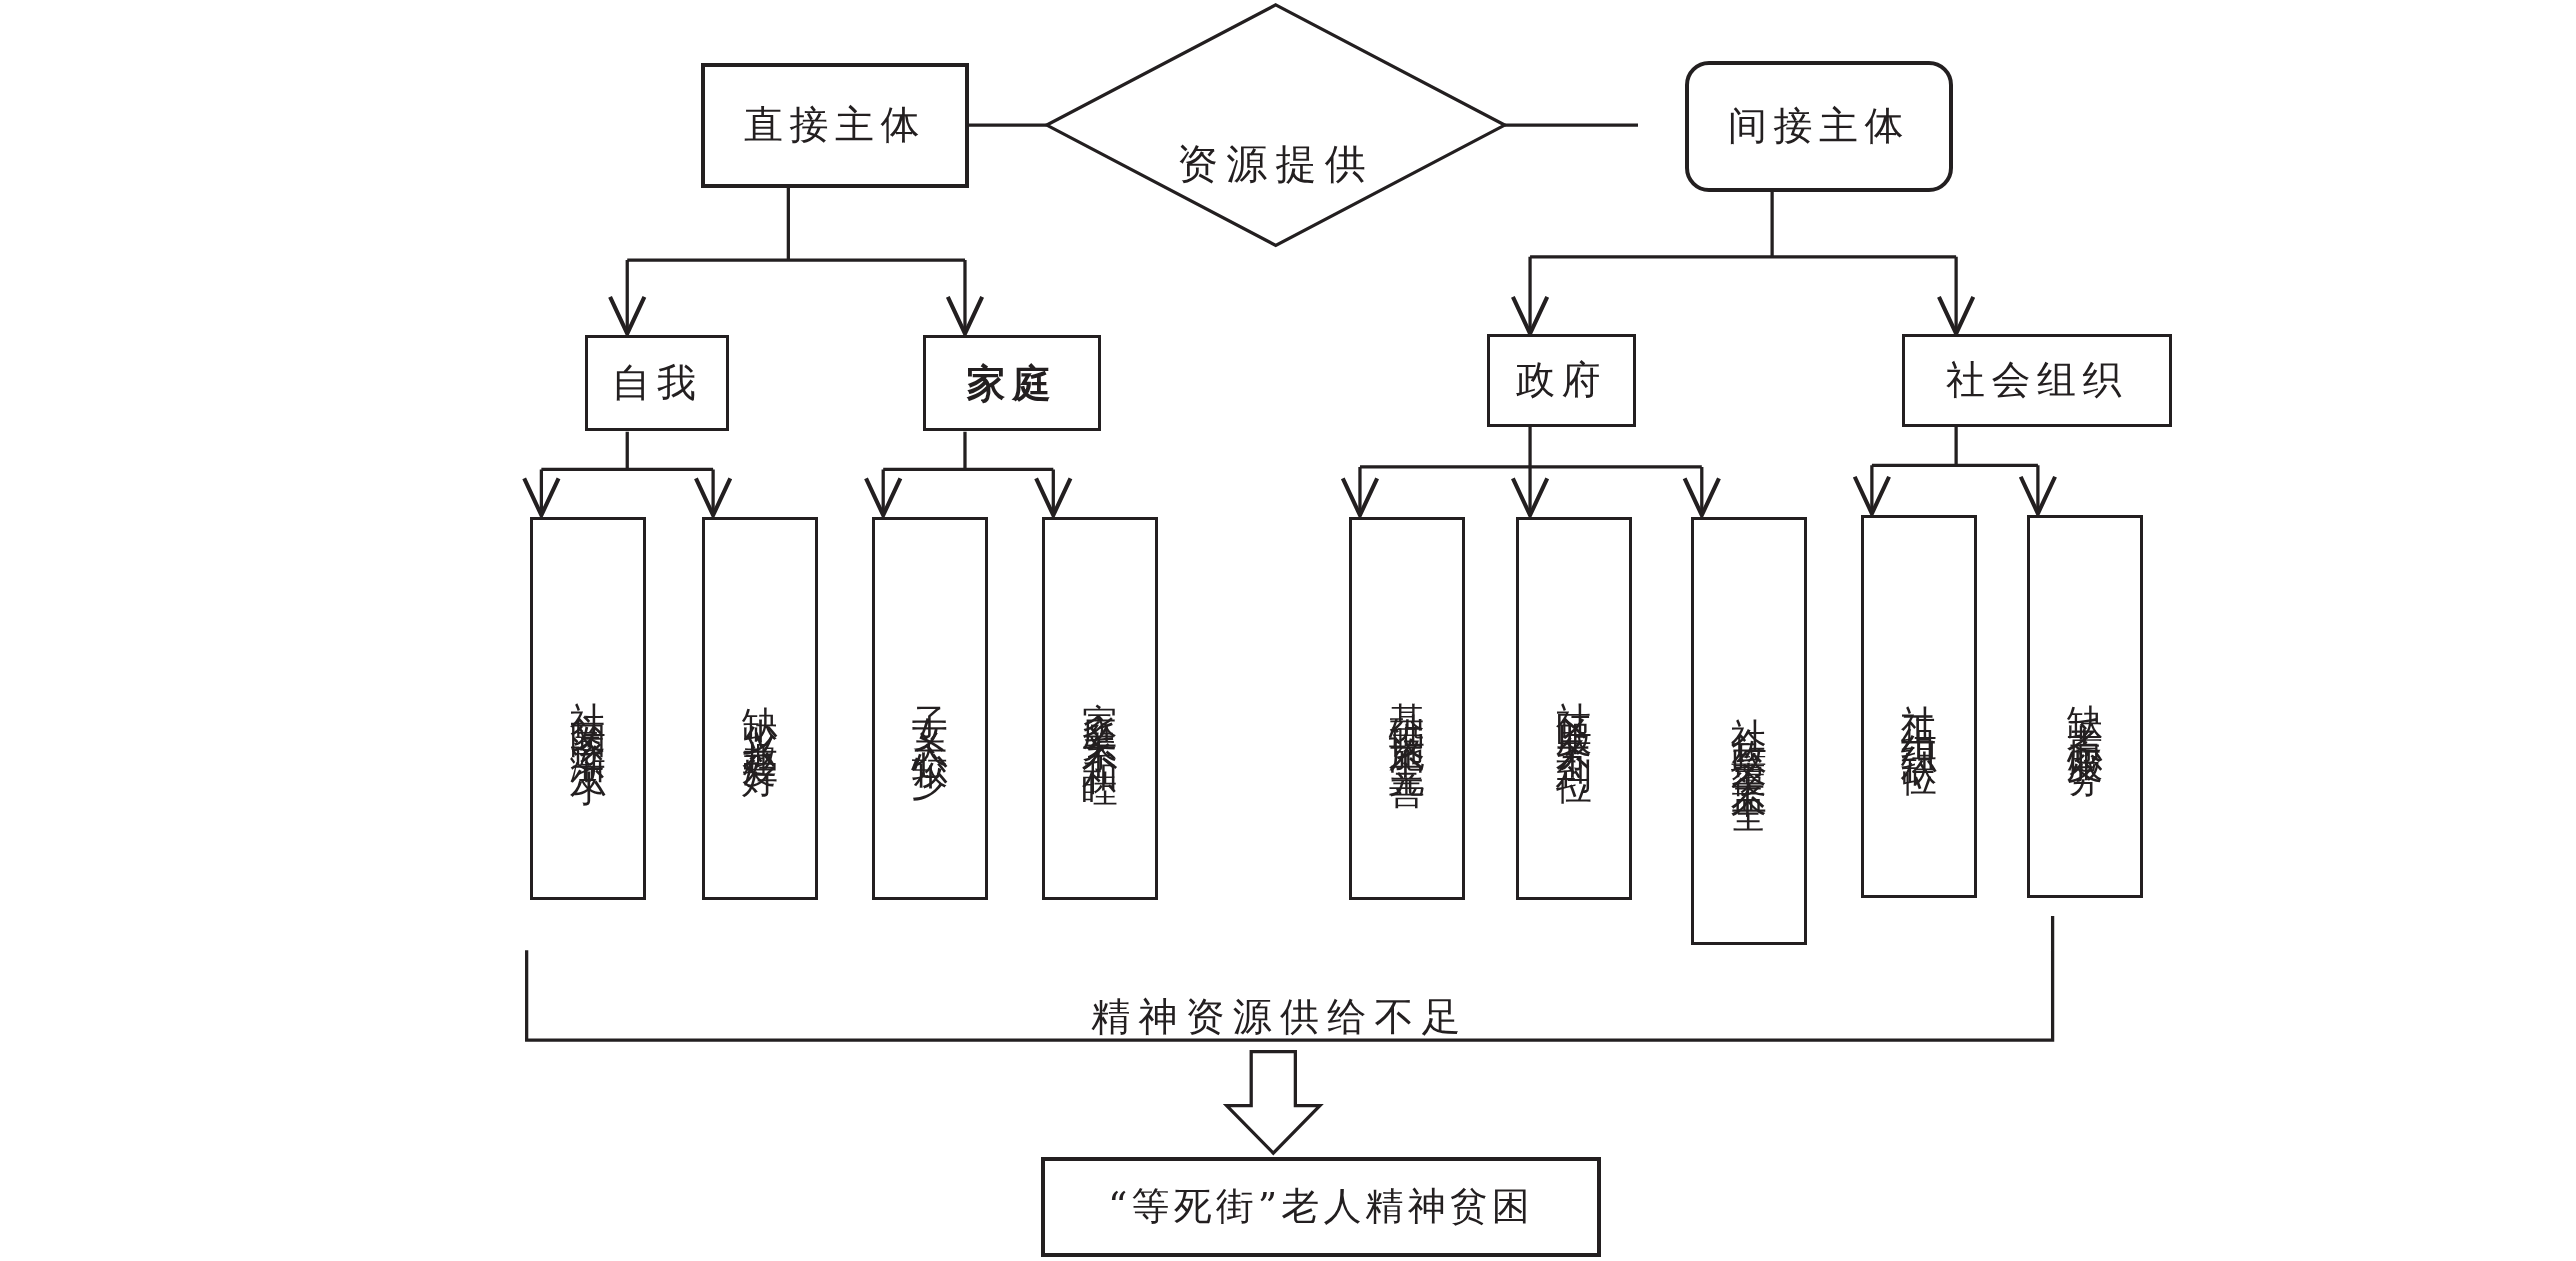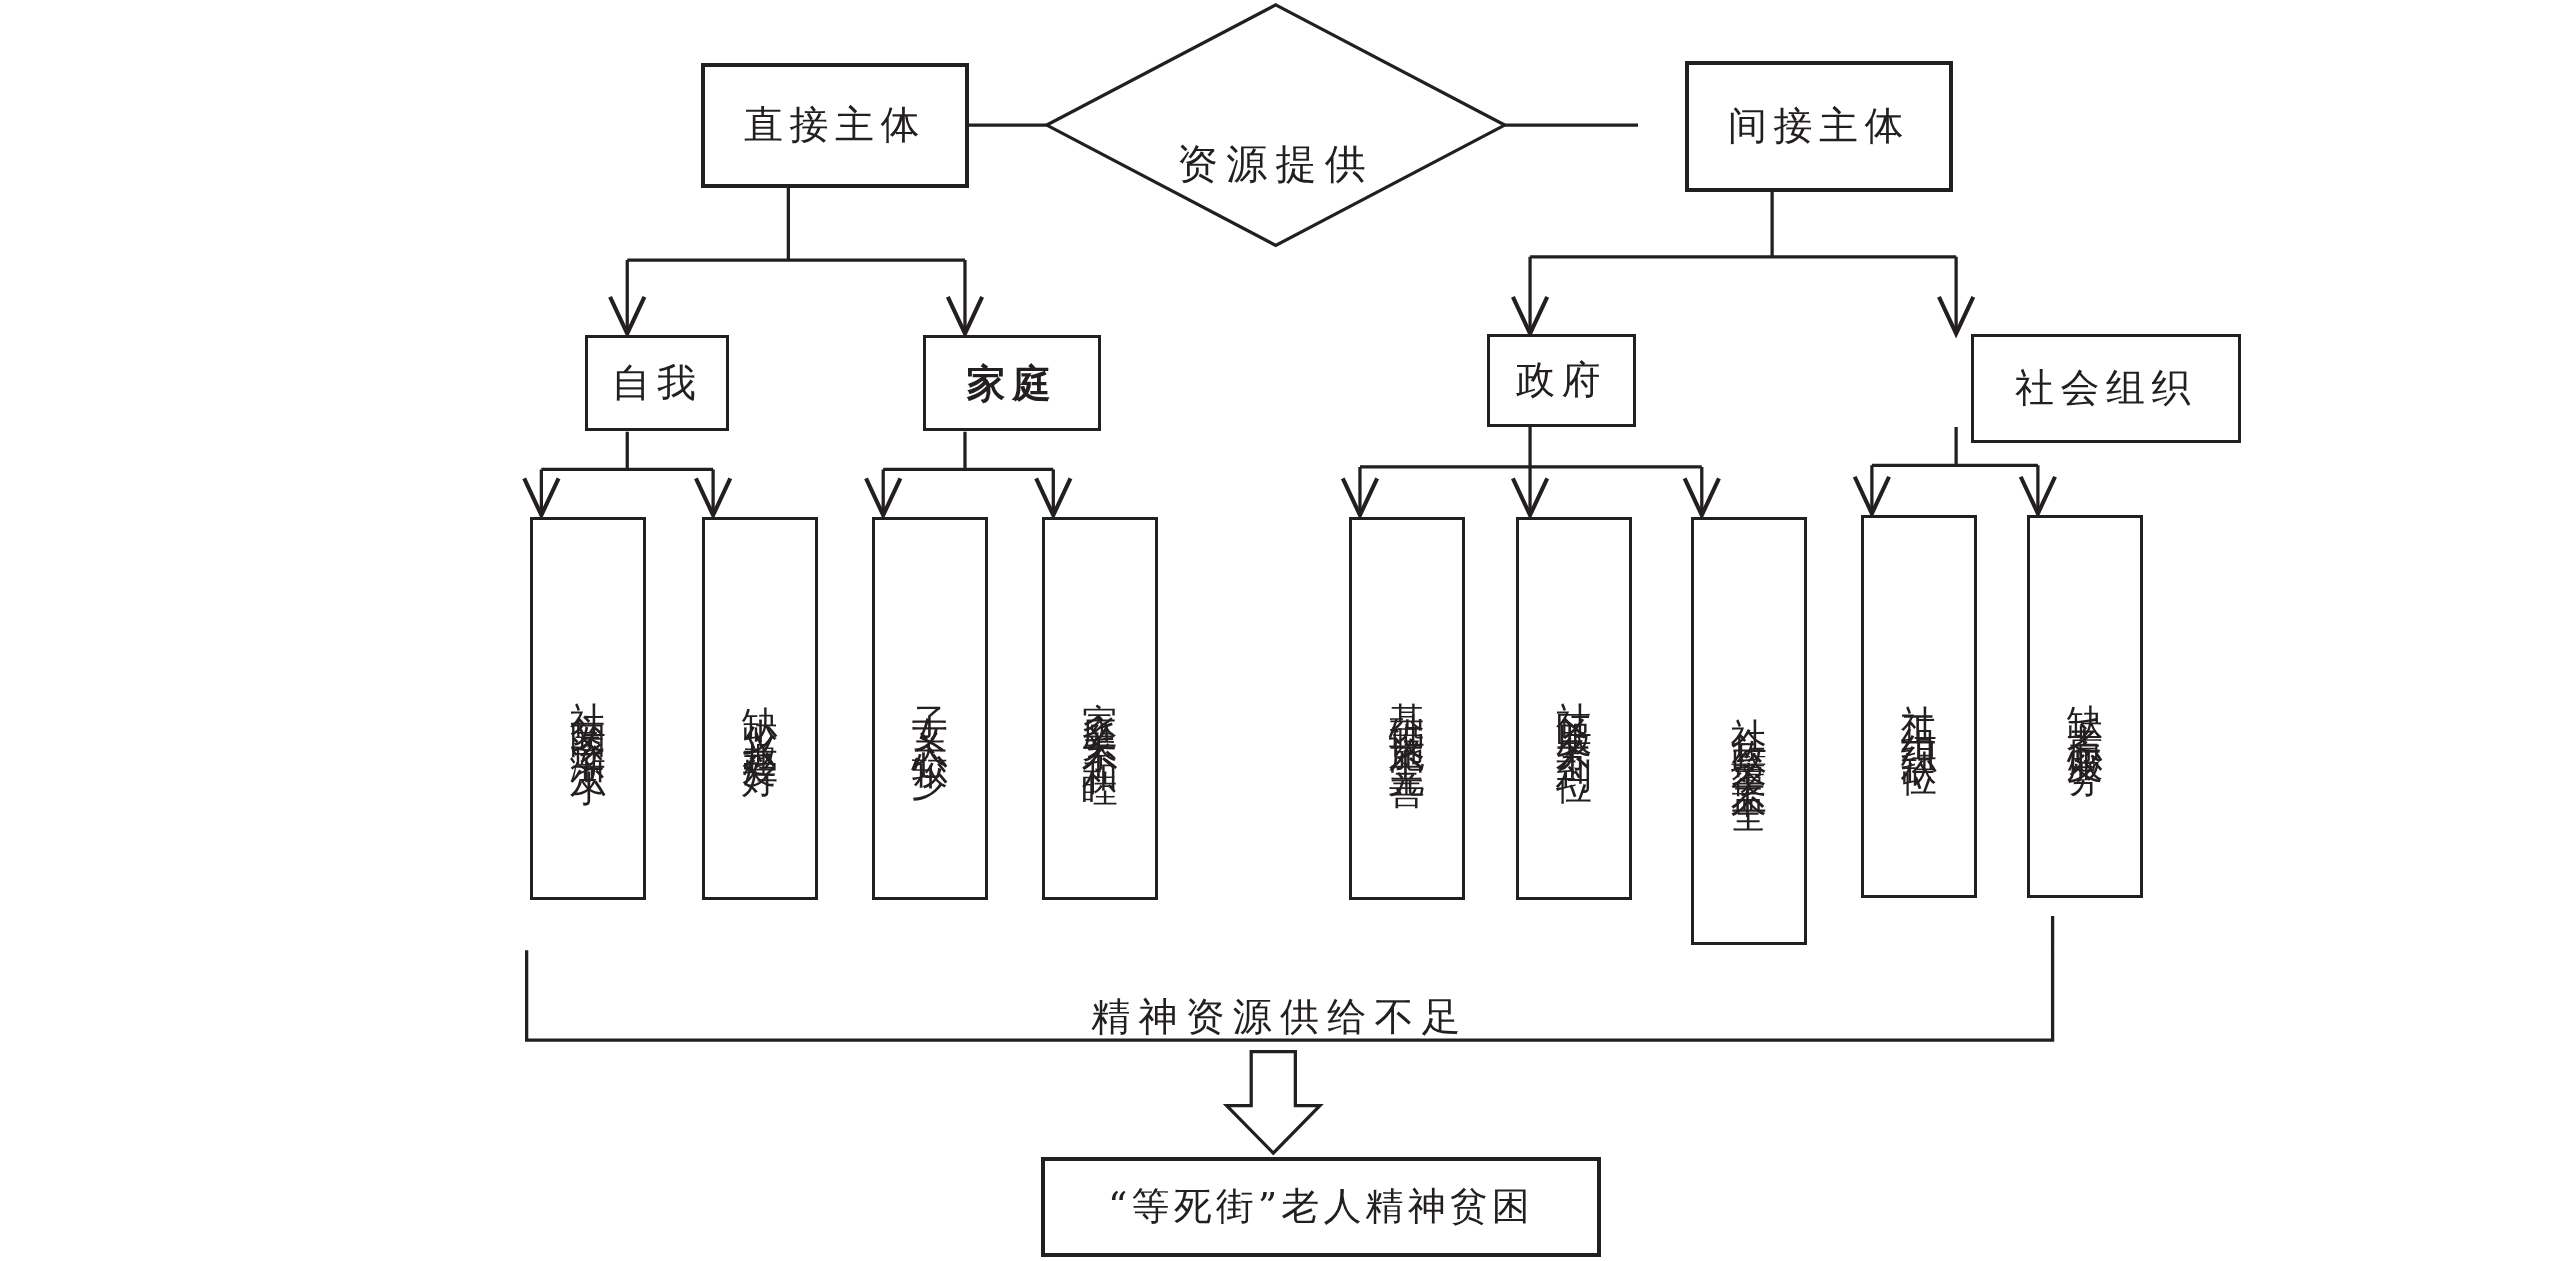--- a/index.html
+++ b/index.html
@@ -99,29 +99,29 @@
 
     <path class="ln" d="M644 1162 V1272 H2510 V1120"></path>
 
     <polygon class="shape" points="1530,1286 1584,1286 1584,1352 1614,1352 1557,1410 1500,1352 1530,1352"></polygon>
   </svg>
 
   <div class="box heavy" style="left:654px;top:63px;width:268px;height:125px;">直接主体</div>
 
   <div class="floating-label" style="left:1153px;top:101px;width:245px;height:49px;">资源提供</div>
 
-  <div class="box heavy" style="left:1638px;top:61px;width:268px;height:131px;">间接主体</div>
+  <div class="box heavy" style="left:1638px;top:61px;width:268px;height:131px;border-radius:24px;">间接主体</div>
 
   <div class="box" style="left:538px;top:335px;width:144px;height:96px;">自我</div>
 
   <div class="box" style="left:876px;top:335px;width:178px;height:96px;font-weight:bold;">家庭</div>
 
   <div class="box" style="left:1440px;top:334px;width:149px;height:93px;">政府</div>
 
-  <div class="box" style="left:1924px;top:334px;width:270px;height:109px;">社会组织</div>
+  <div class="box" style="left:1855px;top:334px;width:270px;height:93px;">社会组织</div>
 
   <div class="box vbox" style="left:483px;top:517px;width:116px;height:383px;">社交圈逐渐变小</div>
 
   <div class="box vbox" style="left:655px;top:517px;width:116px;height:383px;">缺少兴趣爱好</div>
 
   <div class="box vbox" style="left:825px;top:517px;width:116px;height:383px;">子女关心较少</div>
 
   <div class="box vbox" style="left:995px;top:517px;width:116px;height:383px;">家庭关系不和睦</div>
 
   <div class="box vbox" style="left:1302px;top:517px;width:116px;height:383px;">基础设施不完善</div>

